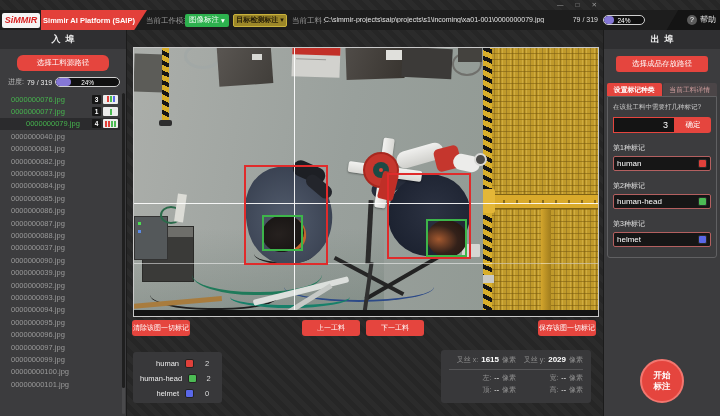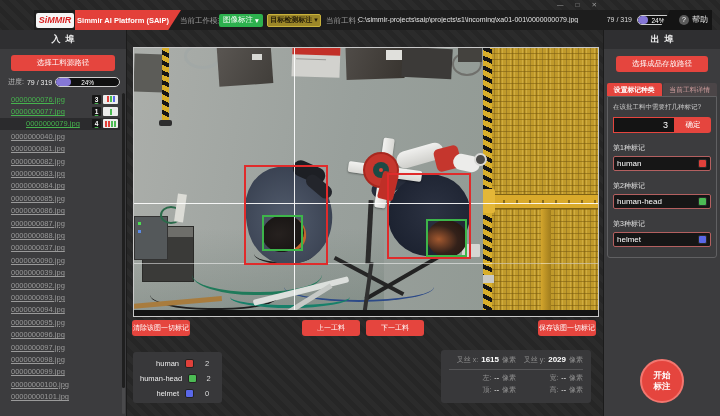--- a/index.html
+++ b/index.html
@@ -5,21 +5,21 @@
   * { box-sizing:border-box; margin:0; padding:0; font-family:"Liberation Sans","DejaVu Sans",sans-serif; }
   html,body { width:720px; height:416px; overflow:hidden; }
   body { position:relative; background:repeating-linear-gradient(45deg,#2b2b2b 0 5px,#262626 5px 10px); color:#ddd; }
 
   
   .win-strip { position:absolute; top:0; left:0; right:0; height:10px; }
   .win-btns { position:absolute; top:1px; left:557px; display:flex; gap:12px; color:#9a9a9a; font-size:6.5px; line-height:8px; }
   .win-btns span { cursor:default; }
 
   
-  .topbar { position:absolute; top:10px; left:0; right:8px; height:20px; background:#1d1d1d;margin-left:34px; }
+  .topbar { position:absolute; top:10px; left:0; right:0; height:20px; background:#1d1d1d; }
   .logo { position:absolute; left:2px; top:2.5px; width:38px; height:15px; background:#f5f5f5; border-radius:2px;
           color:#d81f1f; font-weight:bold; font-style:italic; font-size:9px; display:flex; align-items:center; justify-content:center; }
   .app-title { position:absolute; left:41px; top:0; width:106px; height:20px; background:#e3403a; color:#fff;
           font-size:7.5px; font-weight:bold; display:flex; align-items:center; justify-content:center;
           clip-path:polygon(0 0,100% 0,88% 100%,0 100%); padding-right:10px; }
   .mode-label { position:absolute; left:146px; top:6px; font-size:7.5px; color:#9a9a9a; }
   .btn-mode { position:absolute; left:185px; top:3.5px; width:44px; height:13px; background:#2db14e; border-radius:2px;
           color:#fff; font-size:7.5px; display:flex; align-items:center; justify-content:center; gap:2px; }
   .btn-target { position:absolute; left:233px; top:3.5px; width:54px; height:13px; background:#9c8728; border:1px solid #c9b23c;
           border-radius:2px; color:#241c08; font-size:7px; font-weight:bold; display:flex; align-items:center; justify-content:center; gap:2px; }
@@ -34,27 +34,27 @@
   .help { position:absolute; right:4px; top:4px; display:flex; align-items:center; gap:3px; color:#e8e8e8; font-size:8px; }
   .help .qmark { width:10px; height:10px; border-radius:50%; background:#5a5a5a; color:#fff; font-size:7px; display:flex; align-items:center; justify-content:center; }
 
   
   .side-panel { position:absolute; top:30px; bottom:0; background:#3c3c3e; display:flex; flex-direction:column; }
   .left-panel { left:0; width:127px; border-right:1px solid #1b1b1b; }
   .right-panel { right:0; width:117px; border-left:1px solid #1b1b1b; }
   .panel-header { height:19px; background:#2f2f31; color:#f2f2f2; font-size:9px; font-weight:bold;
           display:flex; align-items:center; justify-content:center; letter-spacing:5px; padding-left:5px; flex:none; }
   .red-btn { background:#e5453e; color:#fff; border:none; border-radius:3px; font-size:7.5px; display:flex; align-items:center; justify-content:center; }
-  .src-btn { width:104px; height:16px; margin:6px auto 0; flex:none; }
+  .src-btn { width:92px; height:16px; margin:6px auto 0; flex:none;border-radius:6px; }
   .progress-row { display:flex; align-items:center; gap:3px; padding:6px 6px 2px 8px; font-size:7px; color:#b8b8b8; flex:none; }
   .progress-row .pr-counter { color:#eee; }
   .left-pill { flex:1; height:10px; }
 
   .file-list { flex:1; overflow:hidden; position:relative; margin-top:4px; padding-right:6px; }
-  .file-row { height:12.4px; display:flex; align-items:center; padding:0 2px 0 11px; font-size:7.5px; color:#9a9a9a;text-decoration:underline; }
+  .file-row { height:12.4px; display:flex; align-items:center; padding:0 2px 0 11px; font-size:7.5px; color:#9a9a9a; }
   .file-row.done { color:#46b44e; }
   .file-row.selected { background:#2b2b2d;padding-left:26px; }
   .file-name { flex:1; white-space:nowrap; }
   .file-badge { background:#161616; color:#fff; font-size:6.5px; font-weight:bold; min-width:9px; height:9px;
           line-height:9px; text-align:center; border-radius:1px; margin-right:2px; }
   .file-bars { background:#ececec; border-radius:1px; height:9px; width:15px; display:flex; align-items:center; justify-content:center; gap:1px; }
   .file-bars i { width:2px; height:6px; display:block; }
   .scrollbar { position:absolute; right:1px; top:0; bottom:2px; width:3px; background:#4a4a4c; border-radius:2px; }
   .scroll-thumb { position:absolute; left:0; right:0; top:0; height:92%; background:#1f1f1f; border-radius:2px; }
 
@@ -256,24 +256,20 @@
   </div>
       <div class="file-row">
     <span class="file-name">0000000096.jpg</span>
 
   </div>
       <div class="file-row">
     <span class="file-name">0000000097.jpg</span>
 
   </div>
       <div class="file-row">
-    <span class="file-name">0000000098.jpg</span>
-
-  </div>
-      <div class="file-row">
     <span class="file-name">0000000099.jpg</span>
 
   </div>
       <div class="file-row">
     <span class="file-name">00000000100.jpg</span>
 
   </div>
       <div class="file-row">
     <span class="file-name">00000000101.jpg</span>
 

